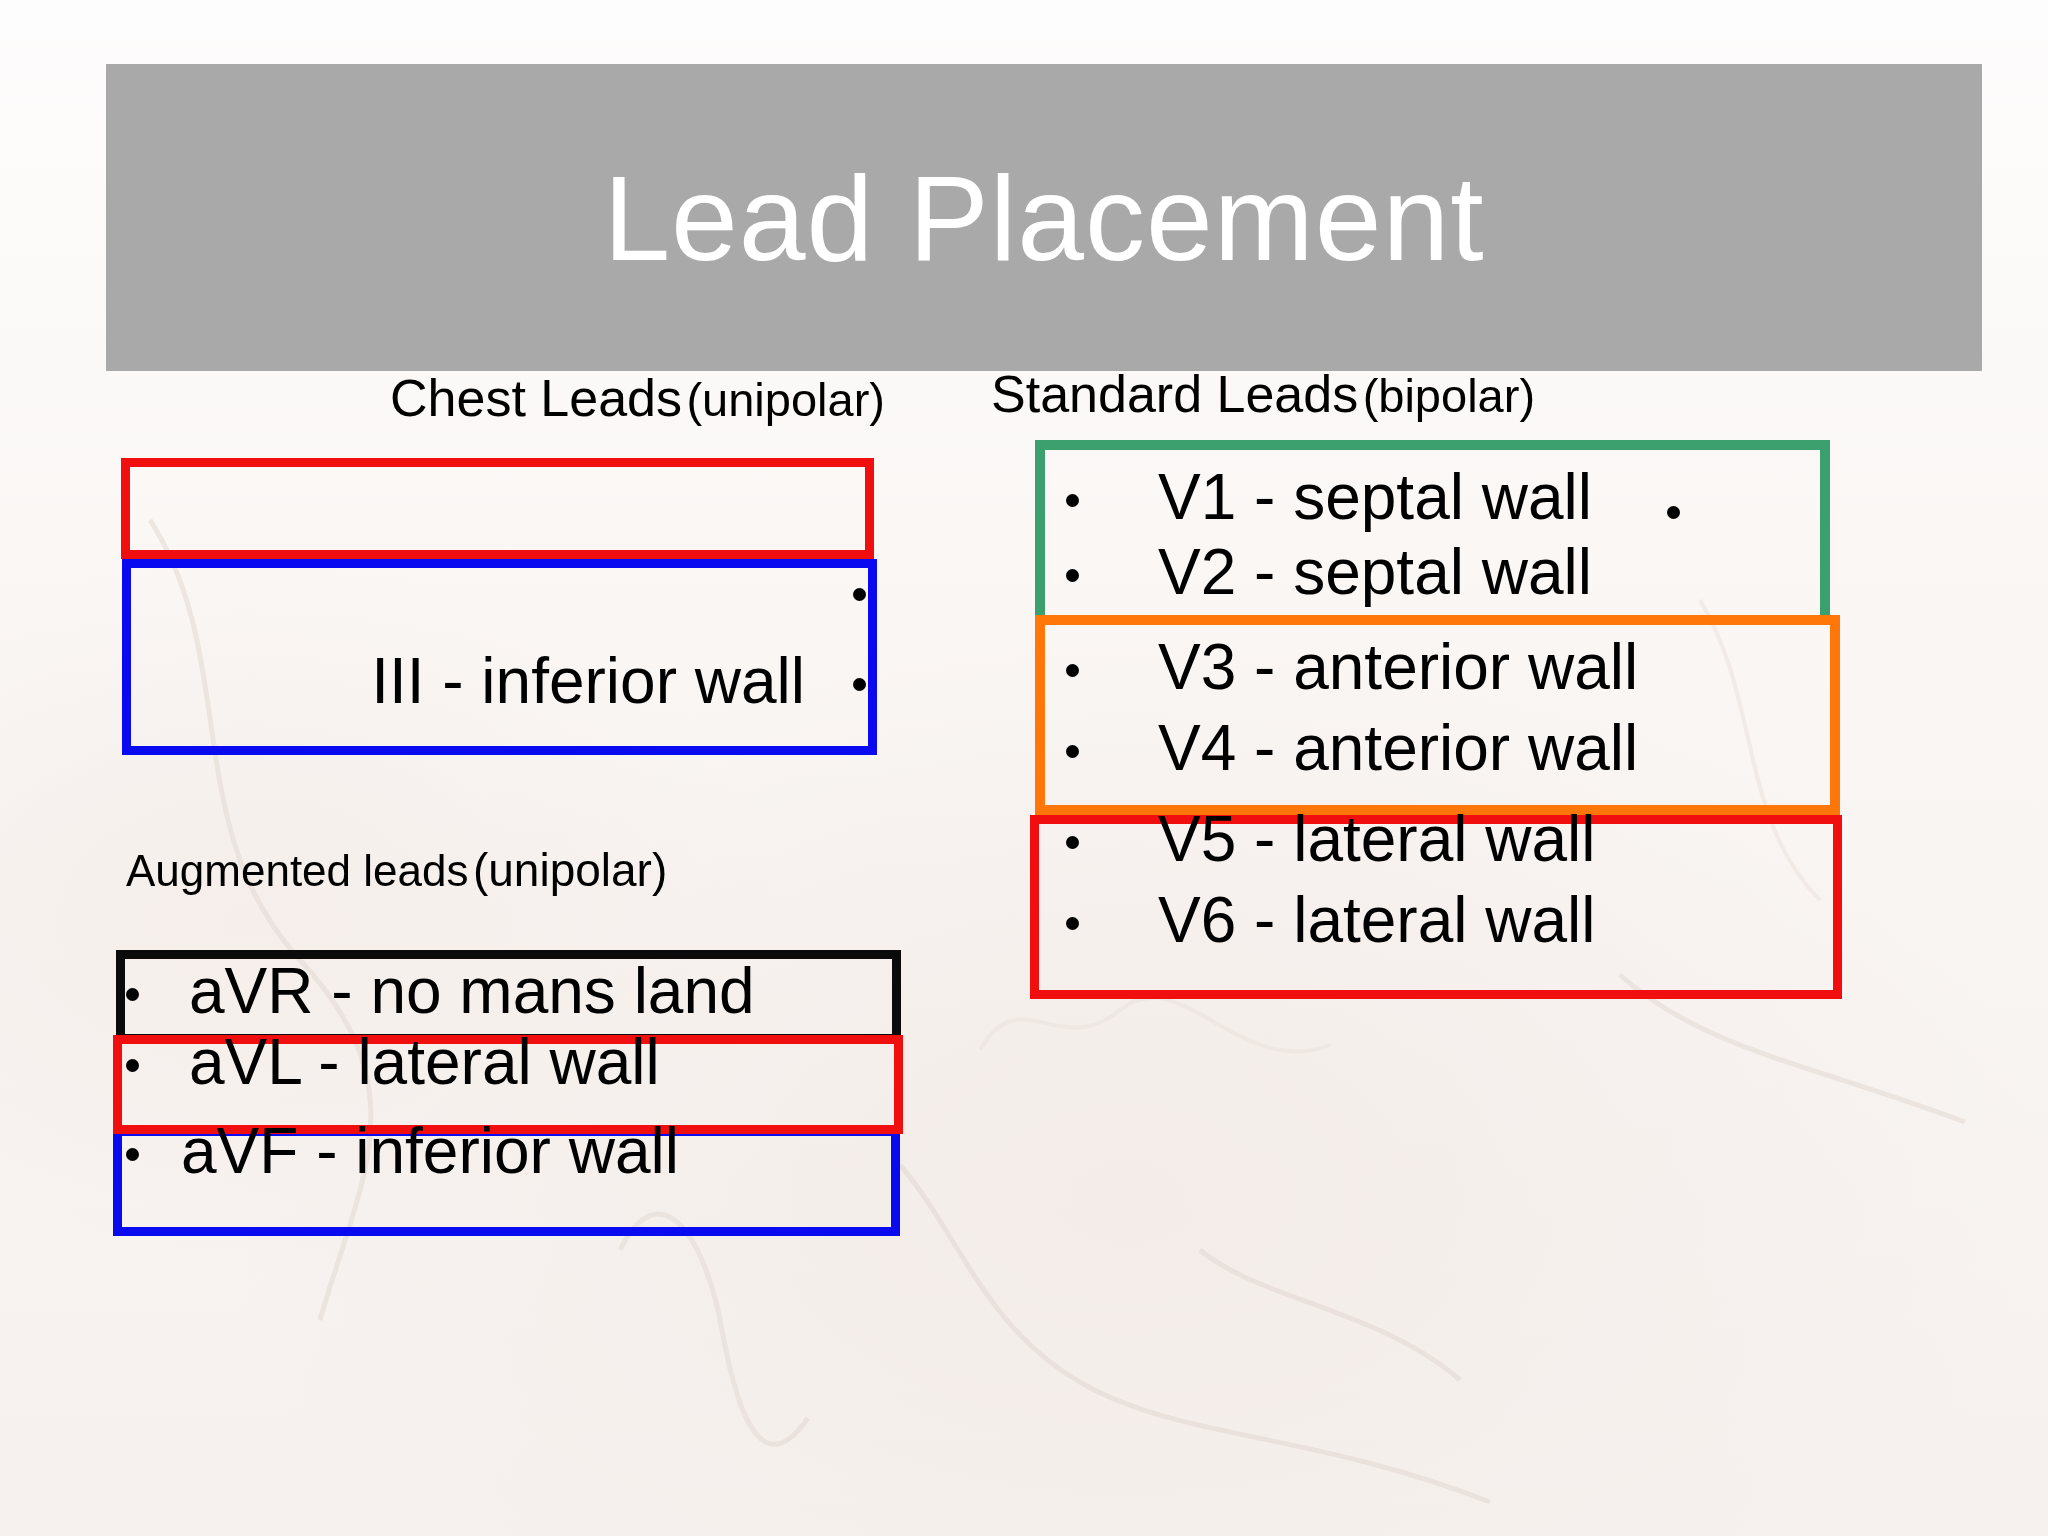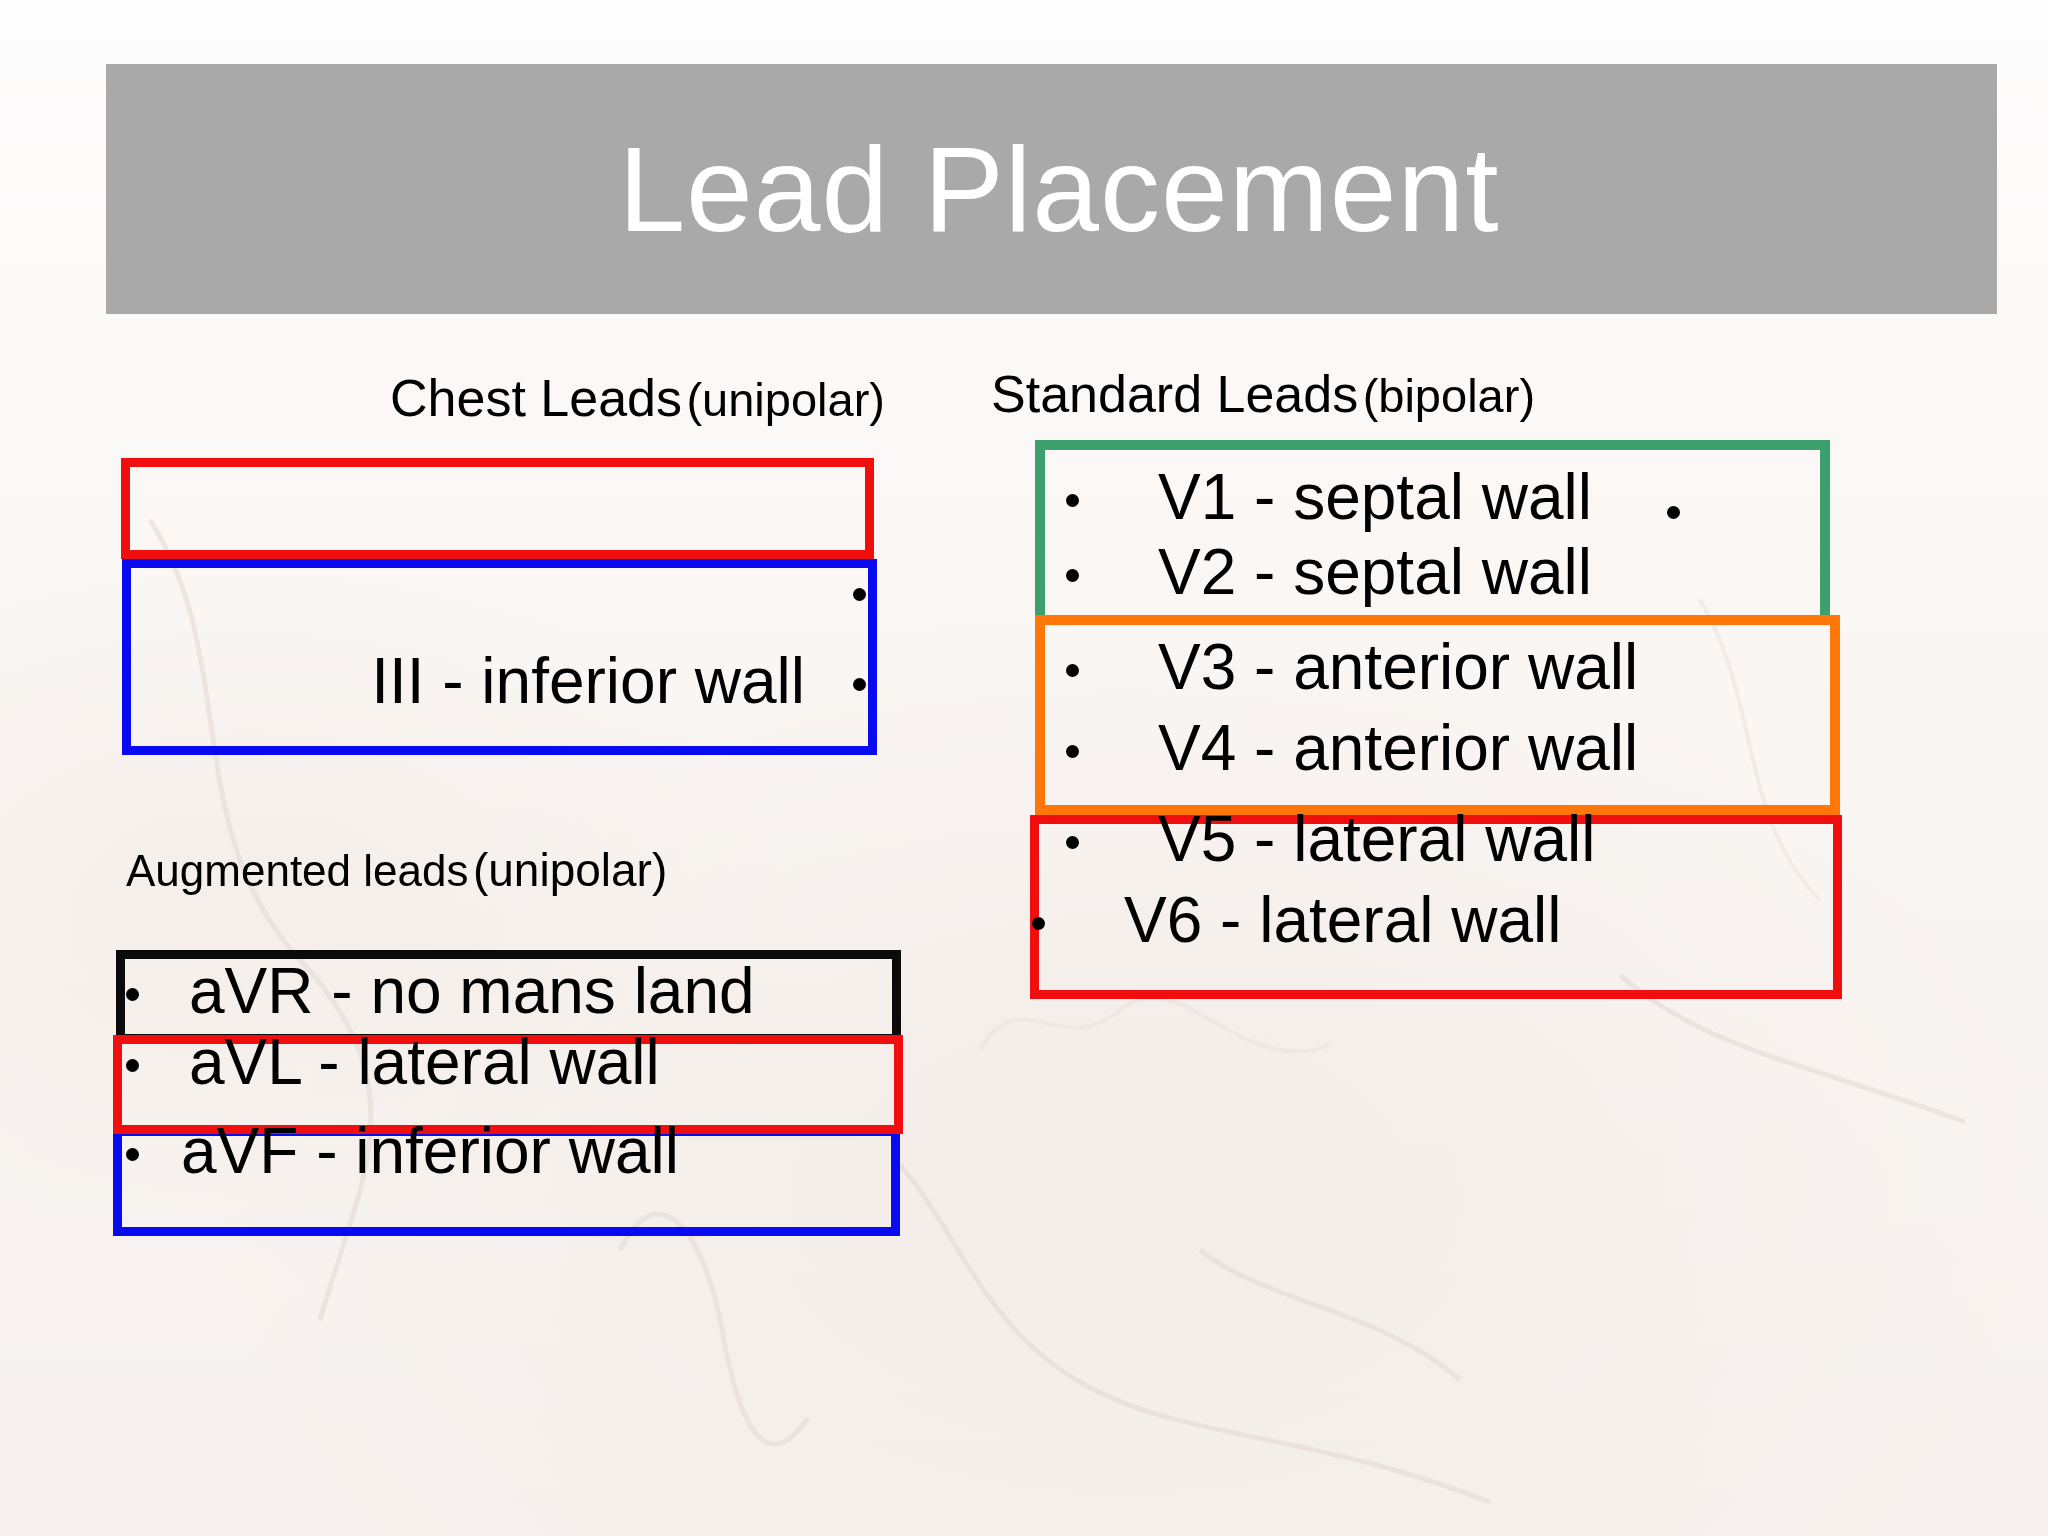--- a/index.html
+++ b/index.html
@@ -14,25 +14,24 @@
       radial-gradient(900px 600px at 12% 60%, #f5eeea 0%, rgba(245,238,234,0) 60%),
       linear-gradient(#fefdfd 0%, #faf7f5 35%, #f6f1ee 100%);
   }
   .abs { position: absolute; }
 
   
   #texture { left: 0; top: 0; width: 2048px; height: 1536px; z-index: 0; }
 
   
   #title-bar {
-    left: 106px; top: 64px; width: 1876px; height: 250px;
+    left: 106px; top: 64px; width: 1876px; height: 307px;
     background: #a9a9a9;
     display: flex; align-items: center; justify-content: center;
     z-index: 2;
-    padding-left: 15px;
   }
   #title-bar .title {
     font-size: 120px; color: #ffffff; letter-spacing: 1px; white-space: nowrap;
   }
 
   
   .heading { white-space: nowrap; z-index: 4; }
   .heading .main { font-size: 52px; }
   .heading .sub  { font-size: 47px; }
   #chest-heading     { left: 390px; top: 368px; }
@@ -70,21 +69,21 @@
 
   #line-avr { left: 126px; top: 958px;  gap: 50px; }
   #line-avl { left: 126px; top: 1029px; gap: 50px; }
   #line-avf { left: 126px; top: 1118px; gap: 42px; }
 
   #line-v1 { left: 1066px; top: 464px; }
   #line-v2 { left: 1066px; top: 539px; }
   #line-v3 { left: 1066px; top: 634px; }
   #line-v4 { left: 1066px; top: 715px; }
   #line-v5 { left: 1066px; top: 806px; }
-  #line-v6 { left: 1032px; top: 887px; }
+  #line-v6 { left: 1066px; top: 887px; }
 </style>
 </head>
 <body>
 
 <svg id="texture" class="abs" viewBox="0 0 2048 1536" xmlns="http://www.w3.org/2000/svg" aria-hidden="true">
   <g fill="none" stroke="#e4dad4" stroke-width="5" opacity="0.6">
     <path d="M 150 520 C 240 660, 180 830, 300 960 S 360 1180, 320 1320"></path>
     <path d="M 620 1250 C 660 1170, 705 1235, 722 1330 S 765 1480, 808 1418"></path>
     <path d="M 900 1165 C 960 1235, 985 1330, 1085 1385 S 1310 1432, 1490 1502"></path>
     <path d="M 1620 975 C 1705 1050, 1805 1062, 1965 1122"></path>

